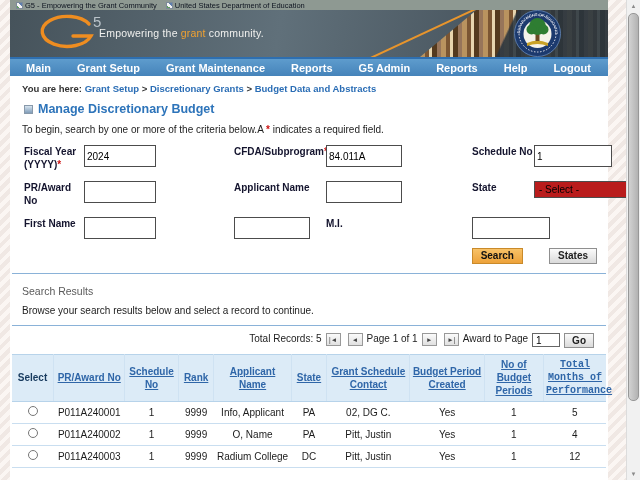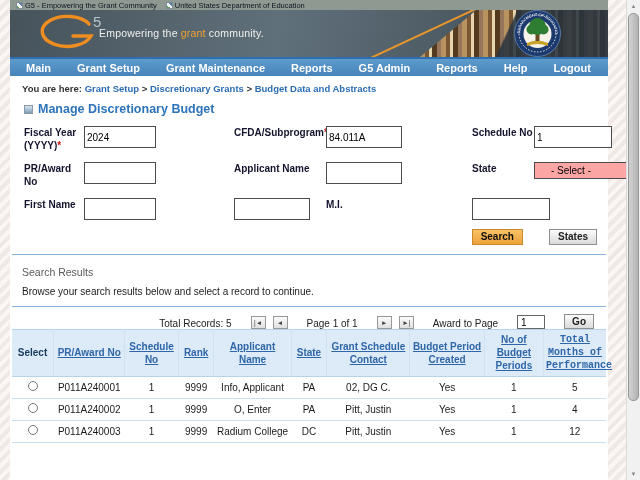--- a/index.html
+++ b/index.html
@@ -48,31 +48,31 @@
   .section-label { padding:11px 0 0 12px; font-size:10.5px; color:#5a5a5a; }
   .instructions { padding:8px 0 0 12px; font-size:10px; color:#1c1c1c; }
   .req { color:#cc1111; font-weight:bold; }
 
   
   .form-grid { display:grid; grid-template-columns:60px 150px 92px 146px 62px 160px;
     row-gap:10px; padding:10px 0 0 14px; font-size:10px; align-items:start; }
   .f-label { font-weight:bold; color:#14142e; padding-top:1px; line-height:1.25; }
   .ti { border:1px solid #4c4c4c; height:22px; font-size:10px; padding:0 2px; font-family:inherit; }
   .w1 { width:72px; } .w2 { width:76px; } .w3 { width:78px; }
-  .sel { width:106px; height:17px; border:1px solid #4c4c4c; font-size:10px; font-family:inherit; background:#fca5a5;padding-left:12px; }
+  .sel { width:106px; height:17px; border:1px solid #4c4c4c; font-size:10px; font-family:inherit; background:#b91c1c; }
   .form-actions { display:flex; justify-content:flex-end; gap:26px; padding:9px 11px 0 0; }
   .btn-search { background:linear-gradient(#f8c267,#eda23a); border:1px solid #c98a2a;
     padding:1px 8px 2px 8px; font-size:10px; font-weight:bold; color:#101010; font-family:inherit; cursor:pointer; }
   .btn-gray { background:linear-gradient(#fbfbfb,#dadada); border:1px solid #8f8f8f;
     padding:1px 8px 2px 8px; font-size:10px; font-weight:bold; color:#222; font-family:inherit; cursor:pointer; }
   .hr-blue { border:none; border-top:1px solid #8ab2d8; margin:9px 2px 0 2px; }
 
   
-  .pager { display:flex; align-items:flex-end; justify-content:flex-end; gap:19px;
-    font-size:10px; color:#1c1c1c; padding:7px 14px 0 0; }
+  .pager { display:flex; align-items:flex-start; justify-content:flex-end; gap:4px;
+    font-size:10px; color:#1c1c1c; padding:7px 14px 6px 0; }
   .pg-group { display:flex; gap:7px; }
   .pg-btn { width:15px; height:13px; background:linear-gradient(#fbfbfb,#e0e0e0);
     border:1px solid #999; font-size:6.5px; line-height:10px; text-align:center;
     color:#444; padding:0; font-family:inherit; cursor:pointer; }
   .jump-input { width:28px; height:14px; border:1px solid #666; font-size:10px; padding:0 3px; font-family:inherit; }
   .pg-go { background:linear-gradient(#fbfbfb,#dadada); border:1px solid #8f8f8f;
     padding:0 7px 1px 7px; height:15px; font-size:10px; font-weight:bold; color:#222; font-family:inherit; cursor:pointer; }
 
   
   .results-table { width:calc(100% - 4px); margin:0 2px; border-collapse:collapse;
@@ -158,20 +158,23 @@
       <span class="crumb-link">Discretionary Grants</span>
       <span>&gt;</span>
       <span class="crumb-link">Budget Data and Abstracts</span>
     </div>
 
     <div class="page-title">
       <span class="title-icon"></span>
       <span>Manage Discretionary Budget</span>
     </div>
 
+    <div class="instructions">
+      <span>To begin, search by one or more of the criteria below.A </span><span class="req">*</span><span> indicates a required field.</span>
+    </div>
 
     <div class="form-grid">
       <span class="f-label"><span>Fiscal Year (YYYY)</span><span class="req">*</span></span>
       <span><input class="ti w1" type="text" value="2024" style=""></span>
       <span class="f-label"><span>CFDA/Subprogram</span><span class="req">*</span></span>
       <span><input class="ti w2" type="text" value="84.011A" style=""></span>
       <span class="f-label"><span>Schedule No</span></span>
       <span><input class="ti w3" type="text" value="1" style=""></span>
 
       <span class="f-label"><span>PR/Award No</span></span>
@@ -253,21 +256,21 @@
           <td>02, DG C.</td>
           <td>Yes</td>
           <td>1</td>
           <td>5</td>
         </tr>
         <tr>
           <td><input type="radio" name="record-select" style=""></td>
           <td>P011A240002</td>
           <td>1</td>
           <td>9999</td>
-          <td>O, Enter</td>
+          <td>O, Name</td>
           <td>PA</td>
           <td>Pitt, Justin</td>
           <td>Yes</td>
           <td>1</td>
           <td>4</td>
         </tr>
         <tr>
           <td><input type="radio" name="record-select" style=""></td>
           <td>P011A240003</td>
           <td>1</td>

